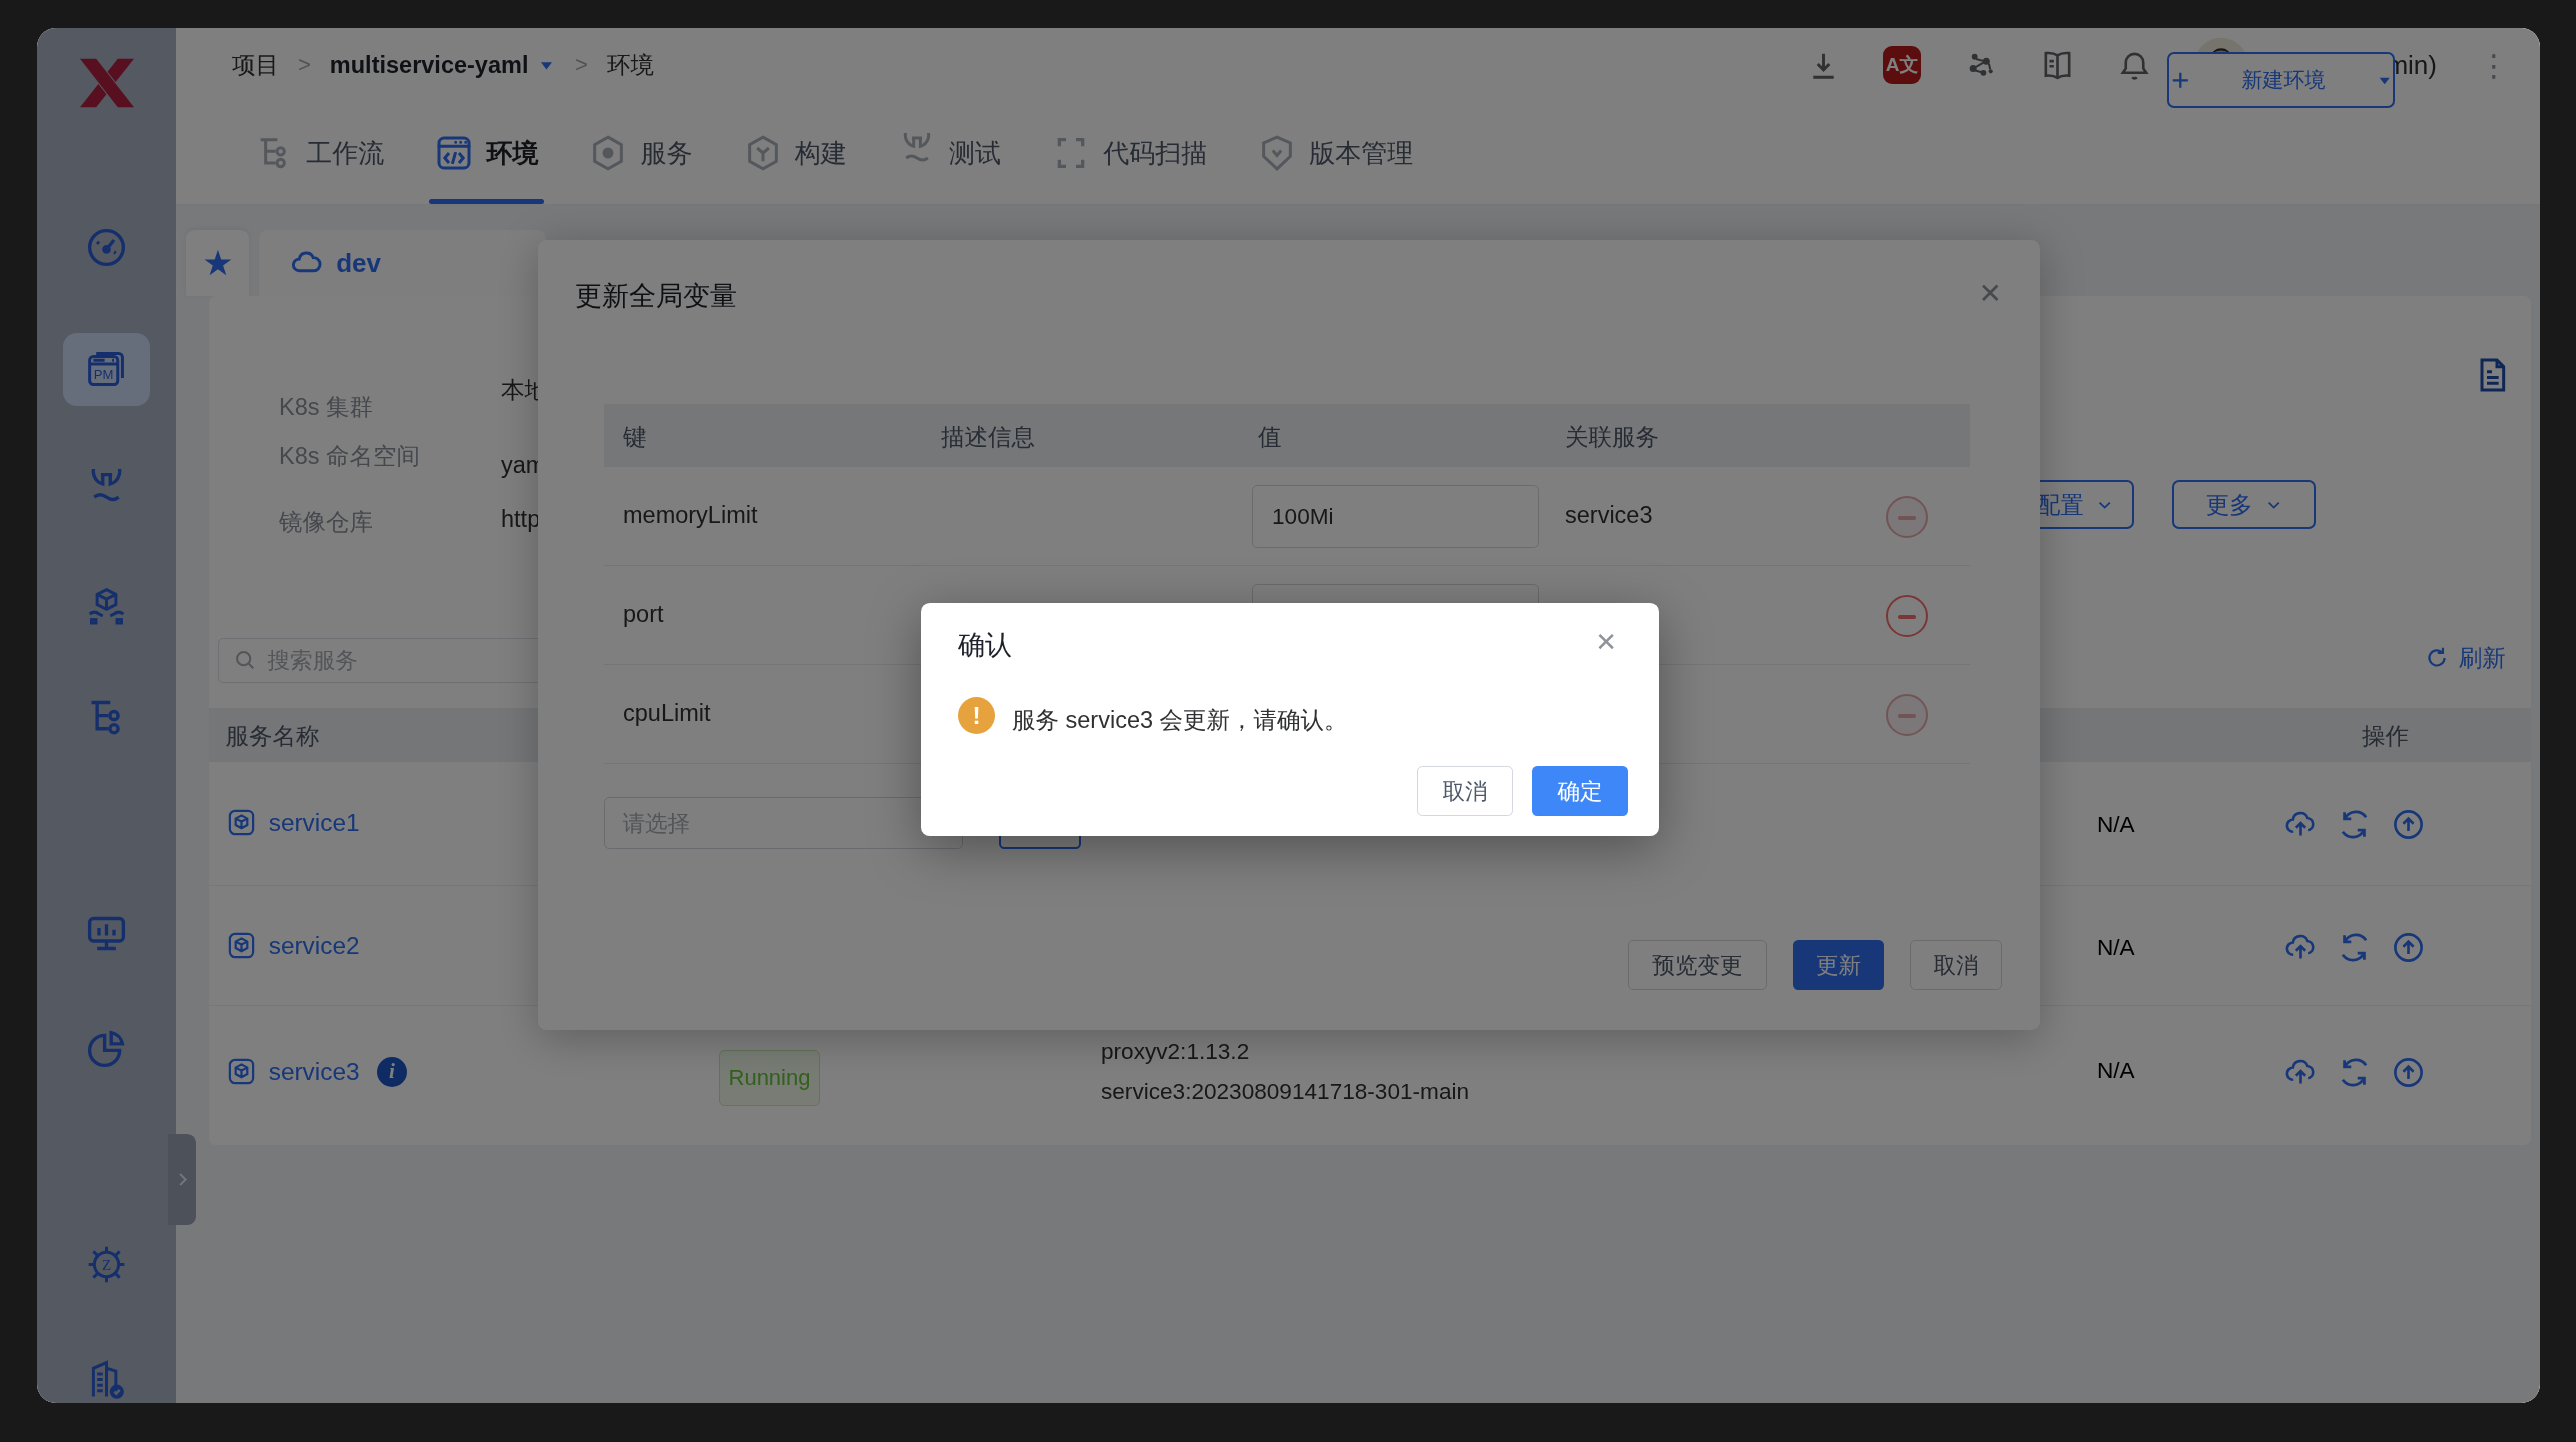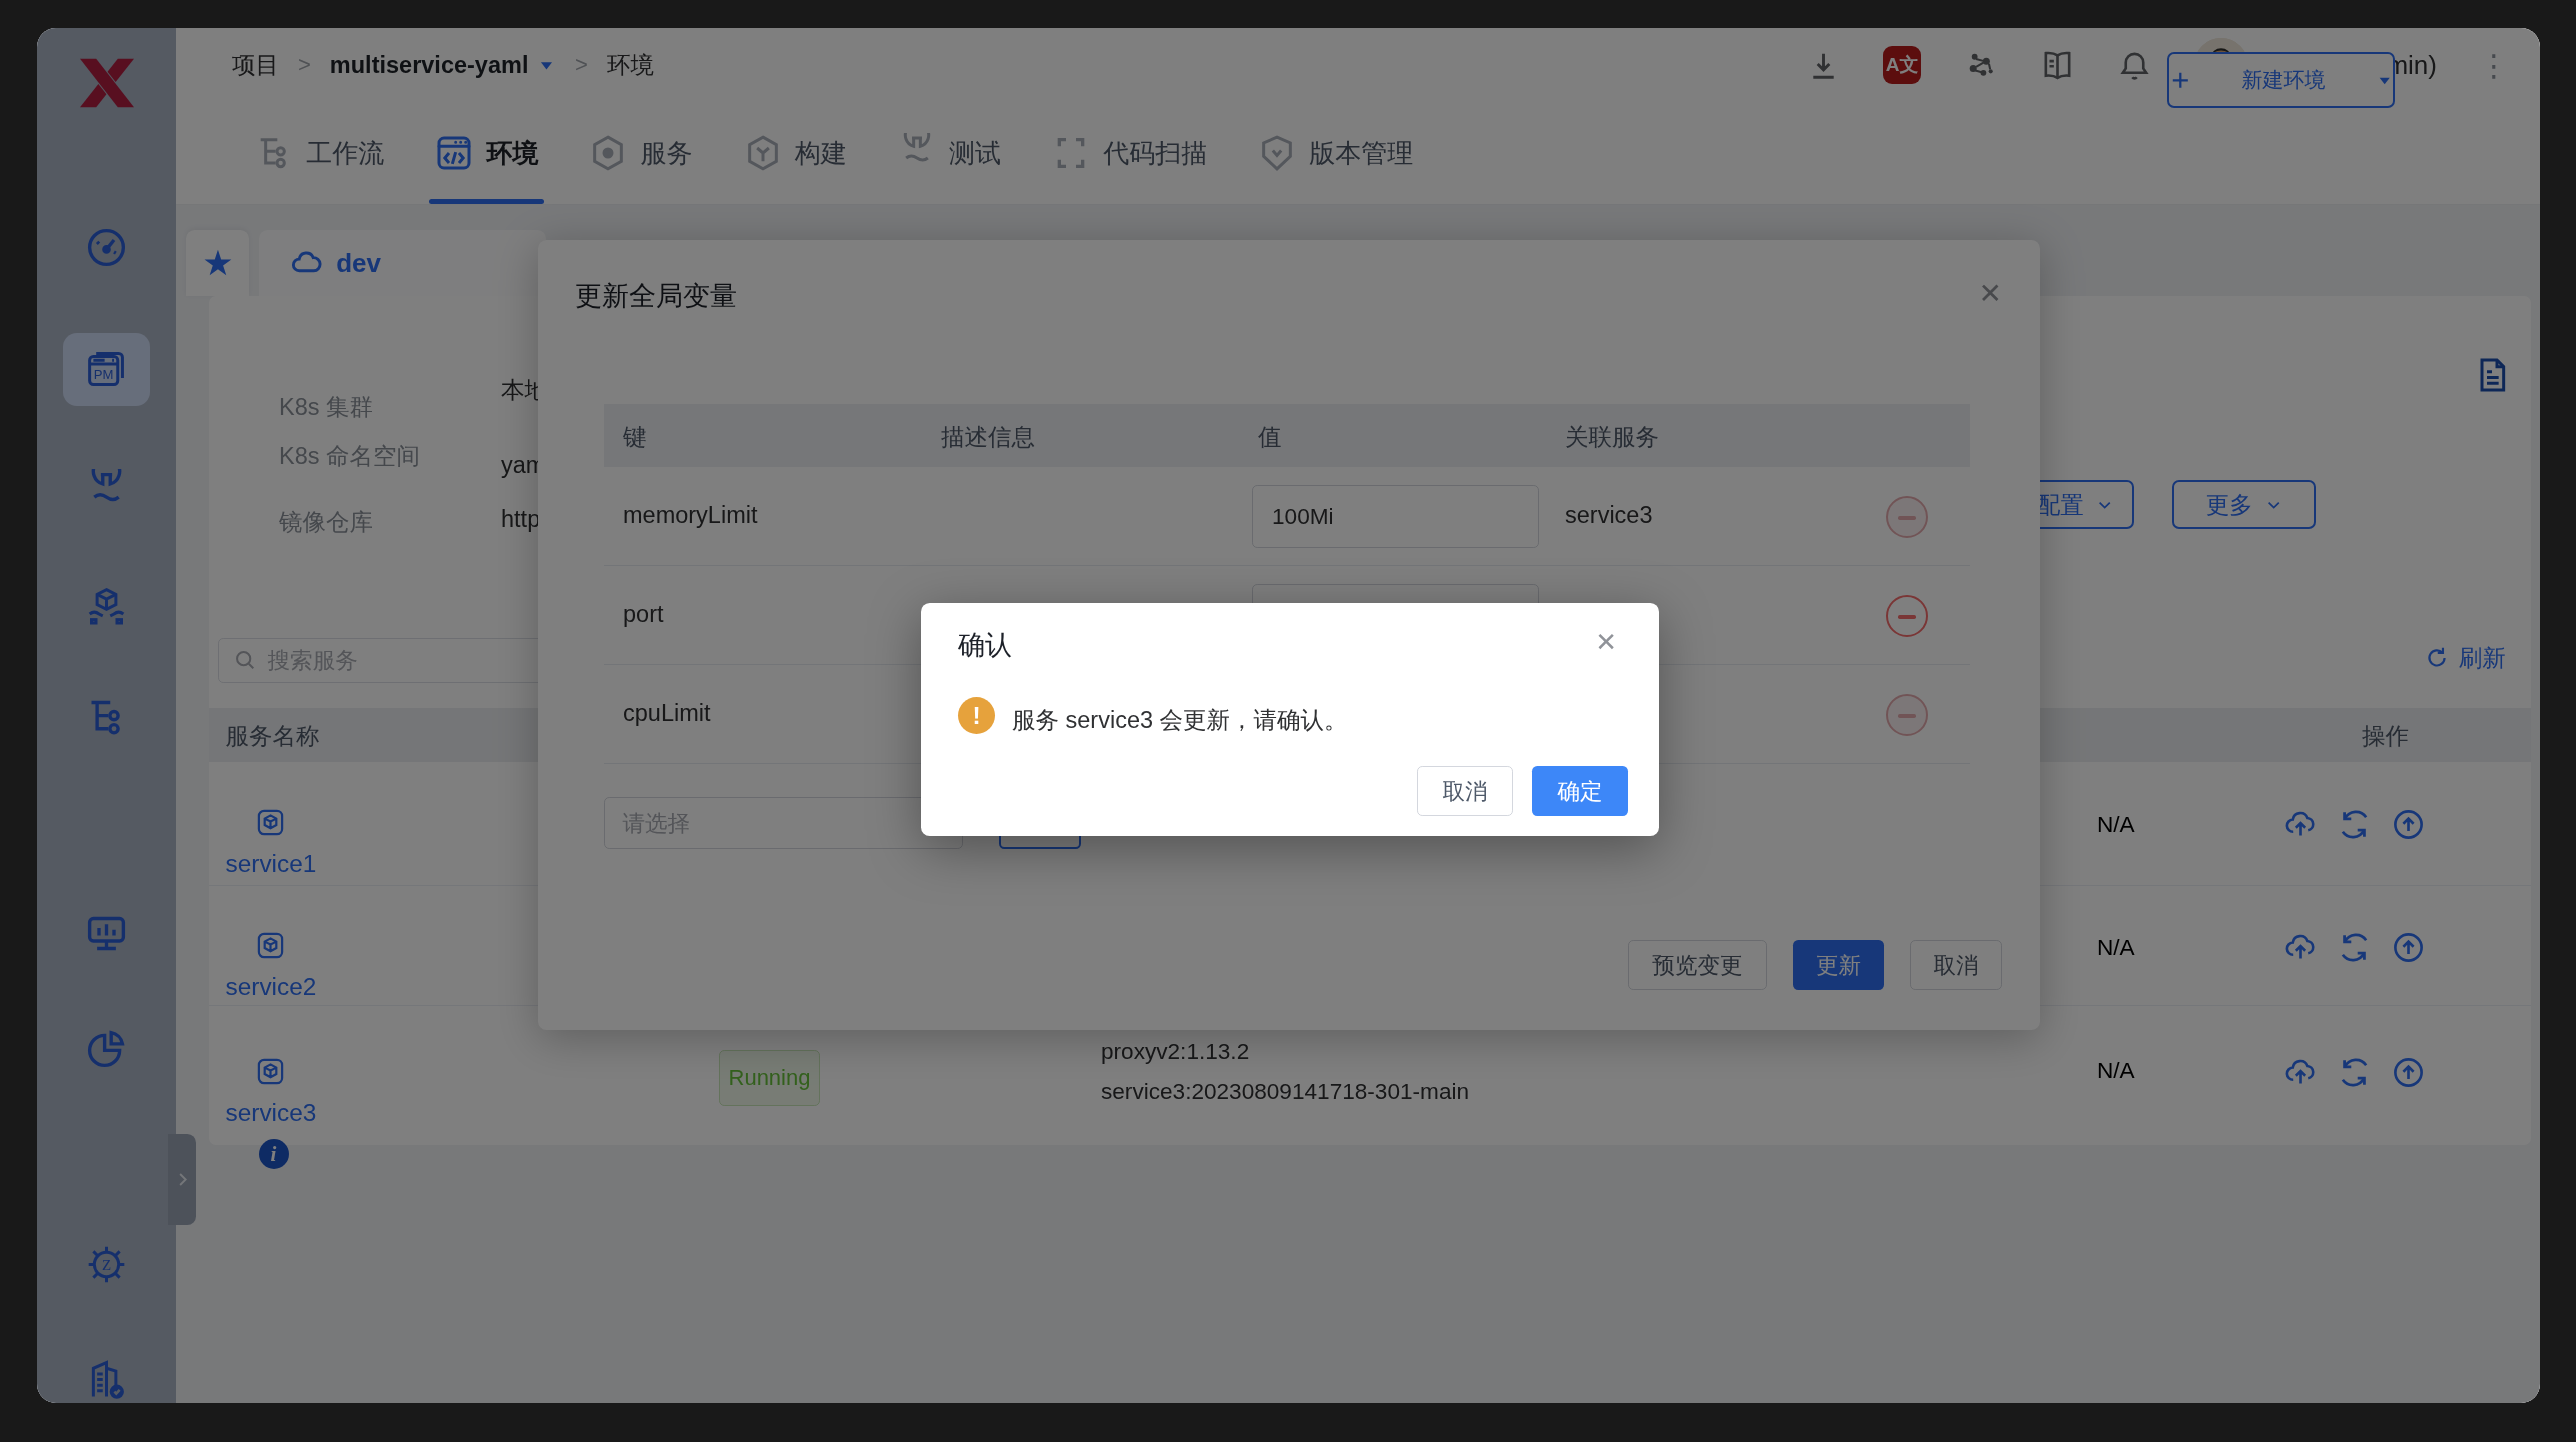--- a/index.html
+++ b/index.html
@@ -50,21 +50,21 @@
   .btn-more { left:1963px; width:144px; }
   .search-box { position:absolute; left:8.7px; top:342px; width:348px; height:45px; border:1.7px solid #dcdfe6; border-radius:5.2px; background:#fff; display:flex; align-items:center; padding-left:14px; gap:10.4px; }
   .search-box input { border:none; outline:none; font-size:22.6px; color:#303133; width:261px; background:transparent; }
   .search-box input::placeholder { color:#a8abb2; }
   .refresh-link { position:absolute; left:2215px; top:346px; display:flex; align-items:center; gap:8.7px; color:#2e6ff2; font-size:23.5px; }
   .svc-header { position:absolute; left:0; top:412px; width:100%; height:54px; background:#ebedf0; }
   .svc-header span { position:absolute; top:12.2px; font-size:23.5px; color:#4e5969; }
   .col-name { left:16.5px; } .col-entrance { left:1727px; } .col-action { left:2153px; }
   .svc-row { position:absolute; left:0; width:100%; border-bottom:1.7px solid #ebeef5; }
   .row-1 { top:466px; height:124px; } .row-2 { top:590px; height:120px; } .row-3 { top:710px; height:138px; border-bottom:none; }
-  .svc-name { position:absolute; left:16.5px; display:flex; align-items:center; gap:12.2px; color:#2e6ff2; font-size:24.4px;flex-direction:column; }
+  .svc-name { position:absolute; left:16.5px; display:flex; align-items:center; gap:12.2px; color:#2e6ff2; font-size:24.4px; }
   .info-badge { width:30px; height:30px; border-radius:50%; background:#1d56c8; color:#fff; font-size:21px; font-style:italic; font-family:"Liberation Serif",serif; font-weight:700; display:flex; align-items:center; justify-content:center; margin-left:5.2px; }
   .status-badge { position:absolute; left:510px; top:44px; width:101px; height:56px; background:#f0f9eb; border:1.7px solid #c8e6b8; border-radius:5.2px; color:#67c23a; font-size:22px; display:flex; align-items:center; justify-content:center; }
   .img-line { position:absolute; left:892px; font-size:22.6px; color:#303133; }
   .entrance { position:absolute; left:1888px; font-size:22.6px; color:#000000; }
   .row-actions { position:absolute; left:2074px; display:flex; gap:19px; color:#2e6ff2; }
   .row-actions svg { width:35px; height:35px; }
 
   
   .modal1 { position:absolute; left:501px; top:212px; width:1502px; height:790px; background:#fff; border-radius:8.7px; box-shadow:0 8.7px 44px rgba(0,0,0,.25); z-index:10; }
   .modal1-title { position:absolute; left:37px; top:38px; font-size:27px; color:#1d2129; }

